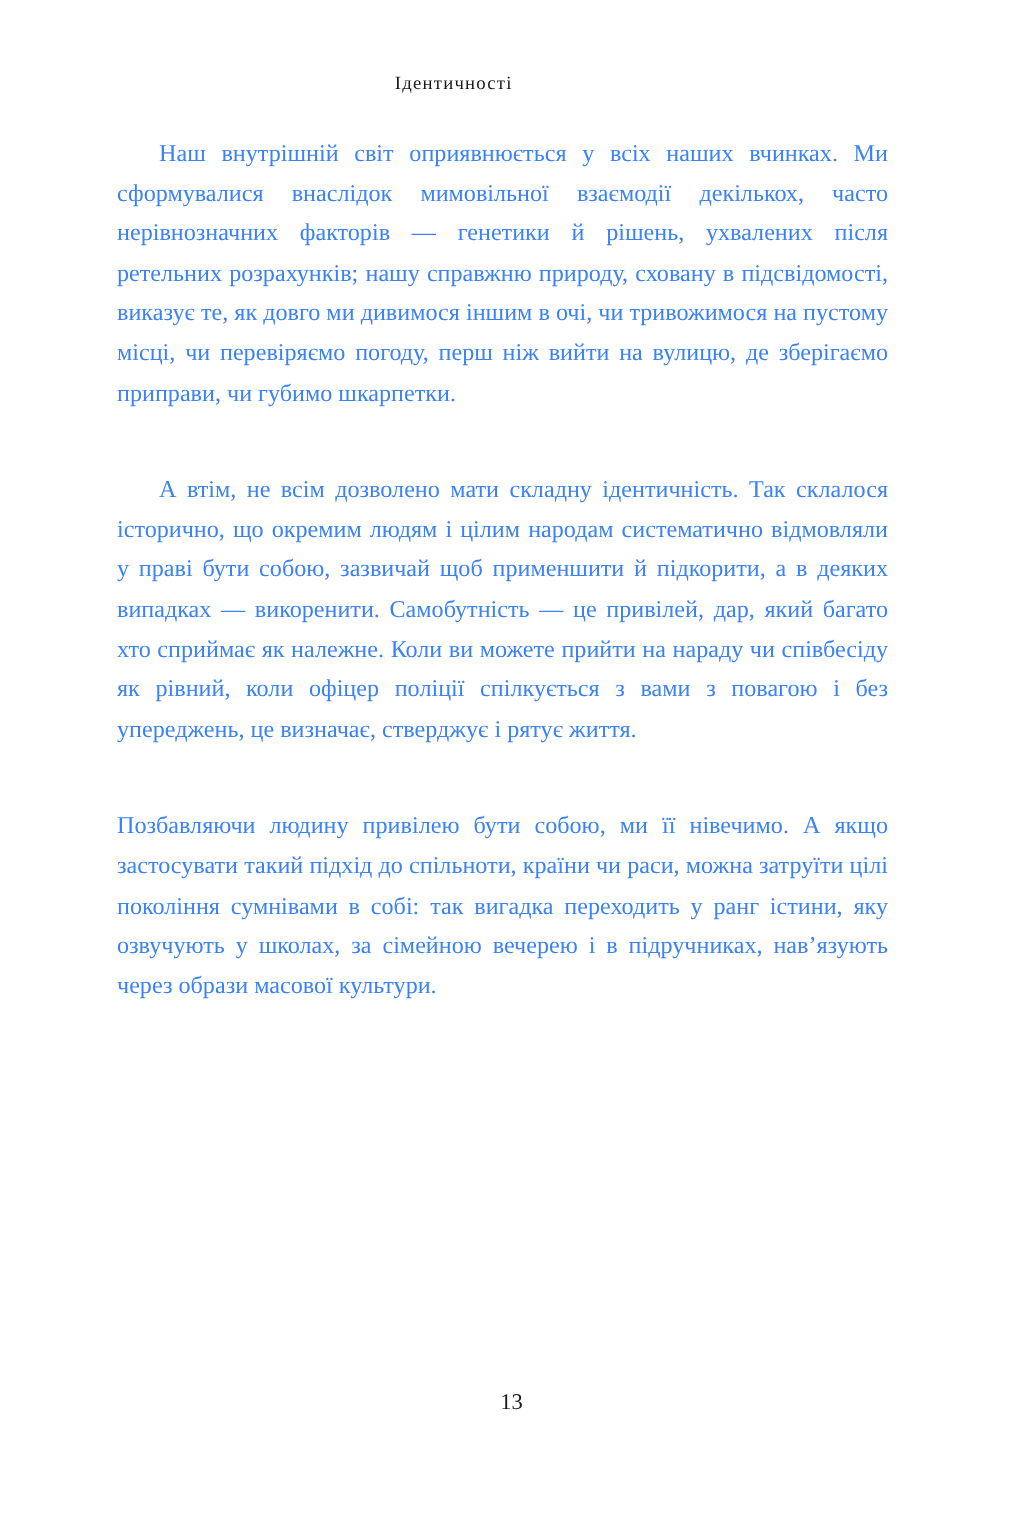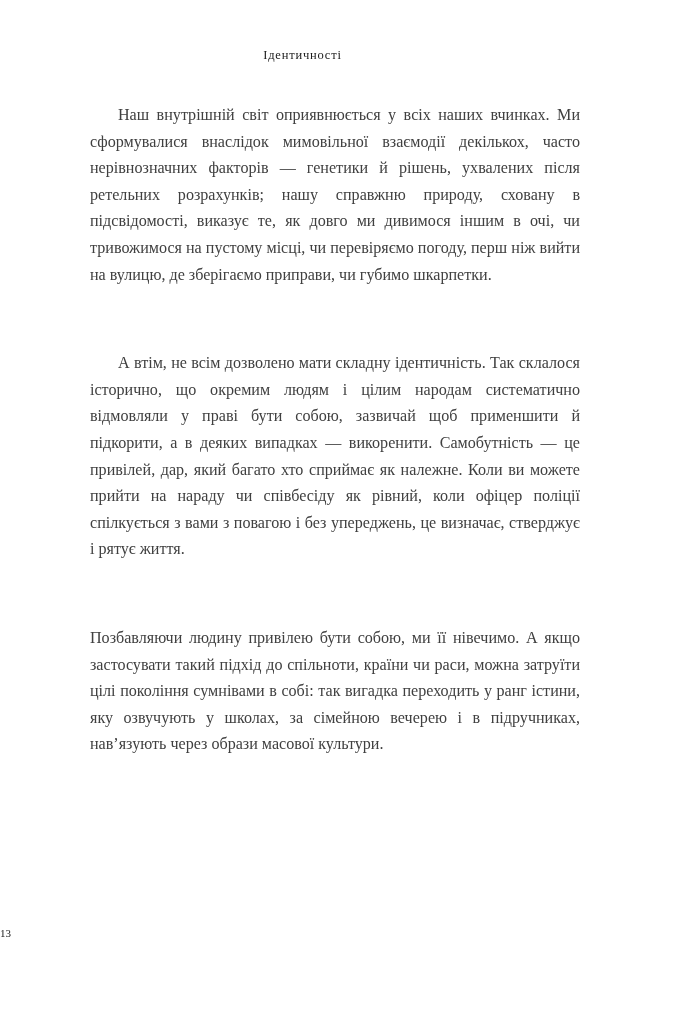--- a/index.html
+++ b/index.html
@@ -32,40 +32,41 @@
     color: #1a1a1a;
     font-family: "Liberation Serif", serif;
   }
   .content {
     position: absolute;
     top: 86px;
     left: 74px;
     width: 522px;
   }
   p {
-    margin: 16px;
+    margin: 4px;
     font-size: 16.1px;
     line-height: 26.6px;
     text-align: justify;
     text-justify: inter-word;
-    color: #404040;
+    color: #3b82f6;
     hyphens: manual;
   }
   p.indent {
     text-indent: 28px;
   }
   .block-gap {
     height: 30px;
   }
   .folio {
     position: absolute;
     top: 927px;
     left: 0;
     width: 682px;
-    font-size: 11px;
+    text-align: center;
+    font-size: 15px;
     color: #1a1a1a;
   }
 </style>
 </head>
 <body>
 
 <div class="page">
 
   <div class="running-head">Ідентичності</div>
 

